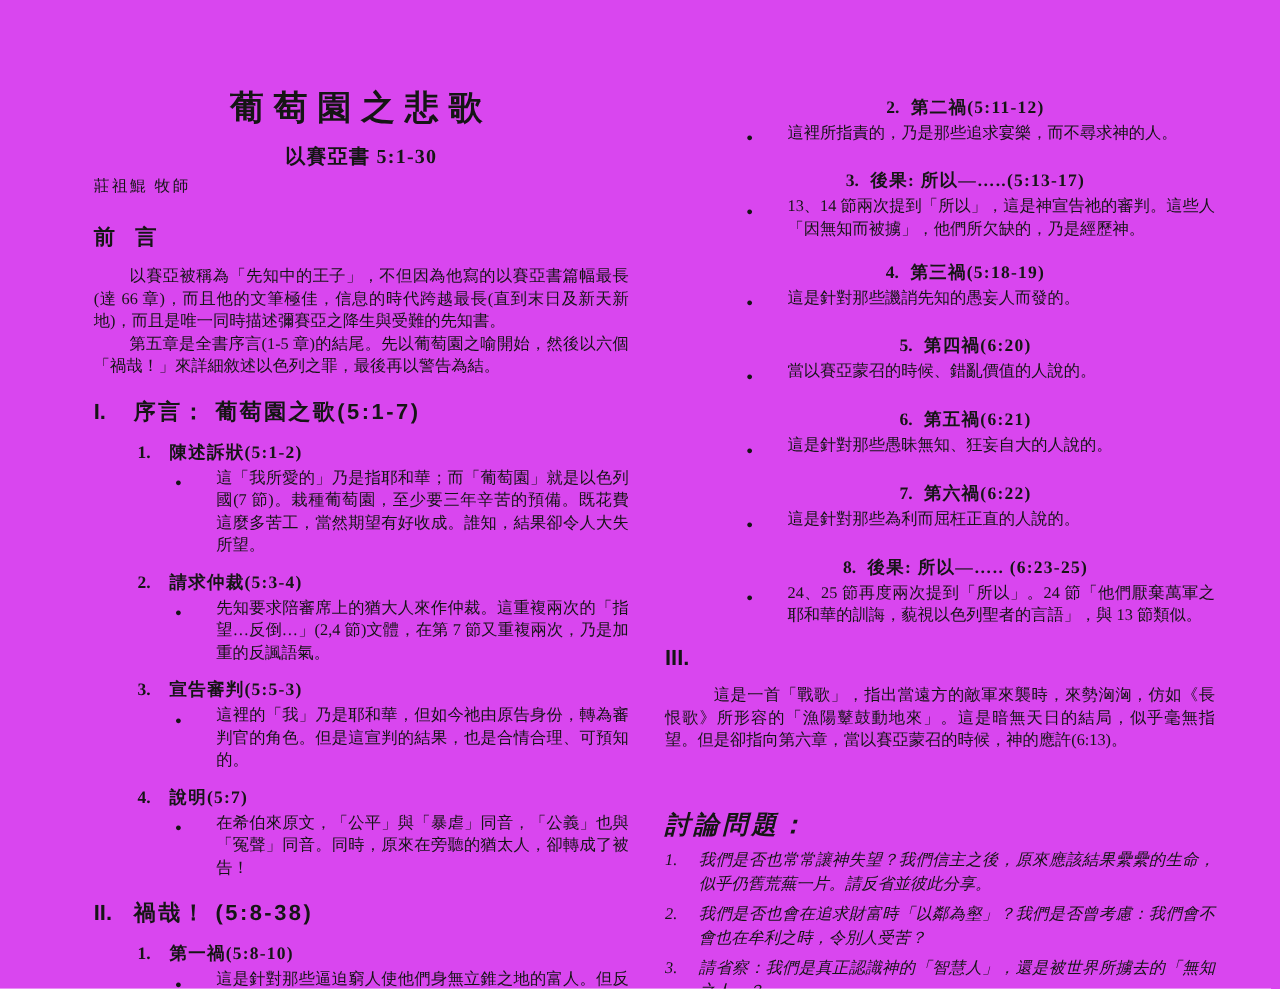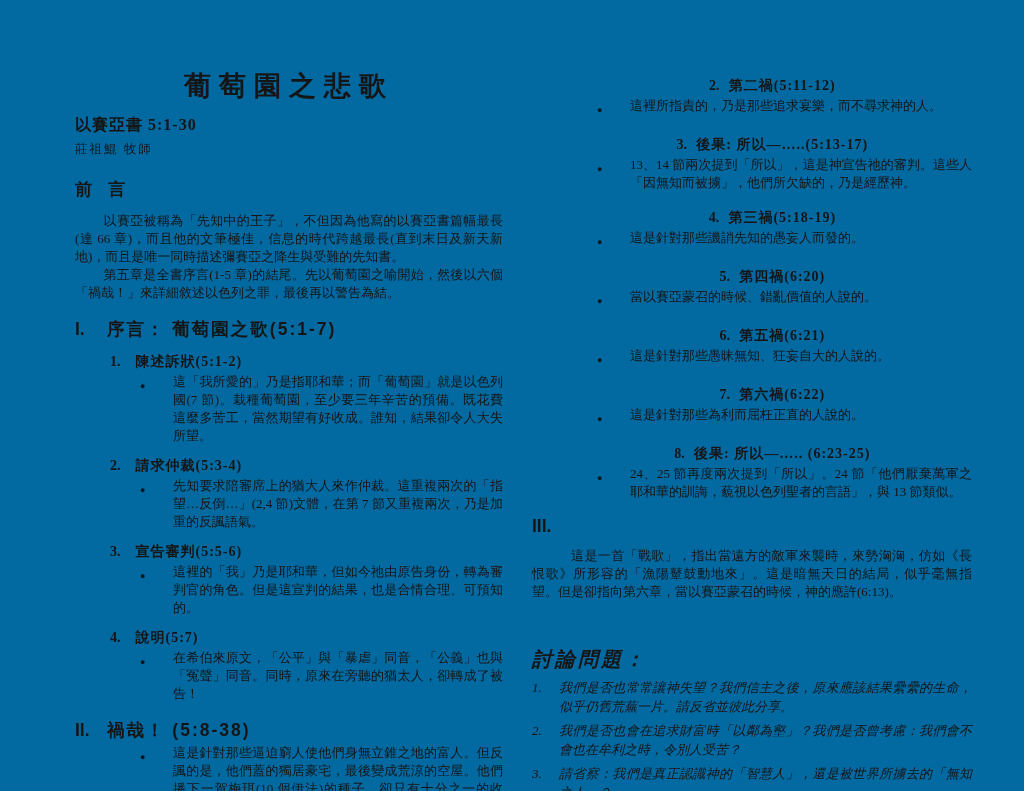--- a/index.html
+++ b/index.html
@@ -4,21 +4,21 @@
 <style>
   html, body {
     margin: 0;
     padding: 0;
     background: #ffffff;
   }
   .page {
     position: relative;
     width: 1024px;
     height: 791px;
-    background: #0369a1;
+    background: #d946ef;
     color: #151515;
     font-family: "Liberation Serif", serif;
     overflow: hidden;
   }
   .col {
     position: absolute;
     top: 0;
   }
   .col-left  { left: 75px;  top: 68px; width: 428px; }
   .col-right { left: 532px; top: 60px; width: 440px; }
@@ -26,20 +26,21 @@
   
   .doc-title {
     font-size: 27px;
     font-weight: bold;
     letter-spacing: 8px;
     text-align: center;
   }
   .doc-subtitle {
     font-size: 16px;
     font-weight: bold;
+    text-align: center;
     margin-top: 11px;
     letter-spacing: 1px;
   }
   .doc-author {
     font-size: 12.5px;
     text-align: left;
     margin-top: 5px;
     letter-spacing: 2px;
   }
 
@@ -169,41 +170,45 @@
       <span class="item-num">2.</span>
       <span class="item-title">請求仲裁(5:3-4)</span>
     </div>
     <div class="bullet">
       <span class="bullet-glyph">●</span>
       <span class="bullet-text">先知要求陪審席上的猶大人來作仲裁。這重複兩次的「指望…反倒…」(2,4 節)文體，在第 7 節又重複兩次，乃是加重的反諷語氣。</span>
     </div>
 
     <div class="item">
       <span class="item-num">3.</span>
-      <span class="item-title">宣告審判(5:5-6)</span>
+      <span class="item-title">宣告審判(5:5-3)</span>
     </div>
     <div class="bullet">
       <span class="bullet-glyph">●</span>
       <span class="bullet-text">這裡的「我」乃是耶和華，但如今祂由原告身份，轉為審判官的角色。但是這宣判的結果，也是合情合理、可預知的。</span>
     </div>
 
     <div class="item">
       <span class="item-num">4.</span>
       <span class="item-title">說明(5:7)</span>
     </div>
     <div class="bullet">
       <span class="bullet-glyph">●</span>
       <span class="bullet-text">在希伯來原文，「公平」與「暴虐」同音，「公義」也與「冤聲」同音。同時，原來在旁聽的猶太人，卻轉成了被告！</span>
     </div>
 
     <div class="sec-heading">
       <span class="sec-num">II.</span>
       <span class="sec-title">禍哉！ (5:8-38)</span>
     </div>
 
+    <div class="item">
+      <span class="item-num">1.</span>
+      <span class="item-title">第一禍(5:8-10)</span>
+    </div>
     <div class="bullet">
       <span class="bullet-glyph">●</span>
       <span class="bullet-text">這是針對那些逼迫窮人使他們身無立錐之地的富人。但反諷的是，他們蓋的獨居豪宅，最後變成荒涼的空屋。他們播下一賀梅珥(10 個伊法)的種子，卻只有十分之一的收成！</span>
     </div>
 
   </div>
 
   <div class="col col-right">
 
     <div class="item">

